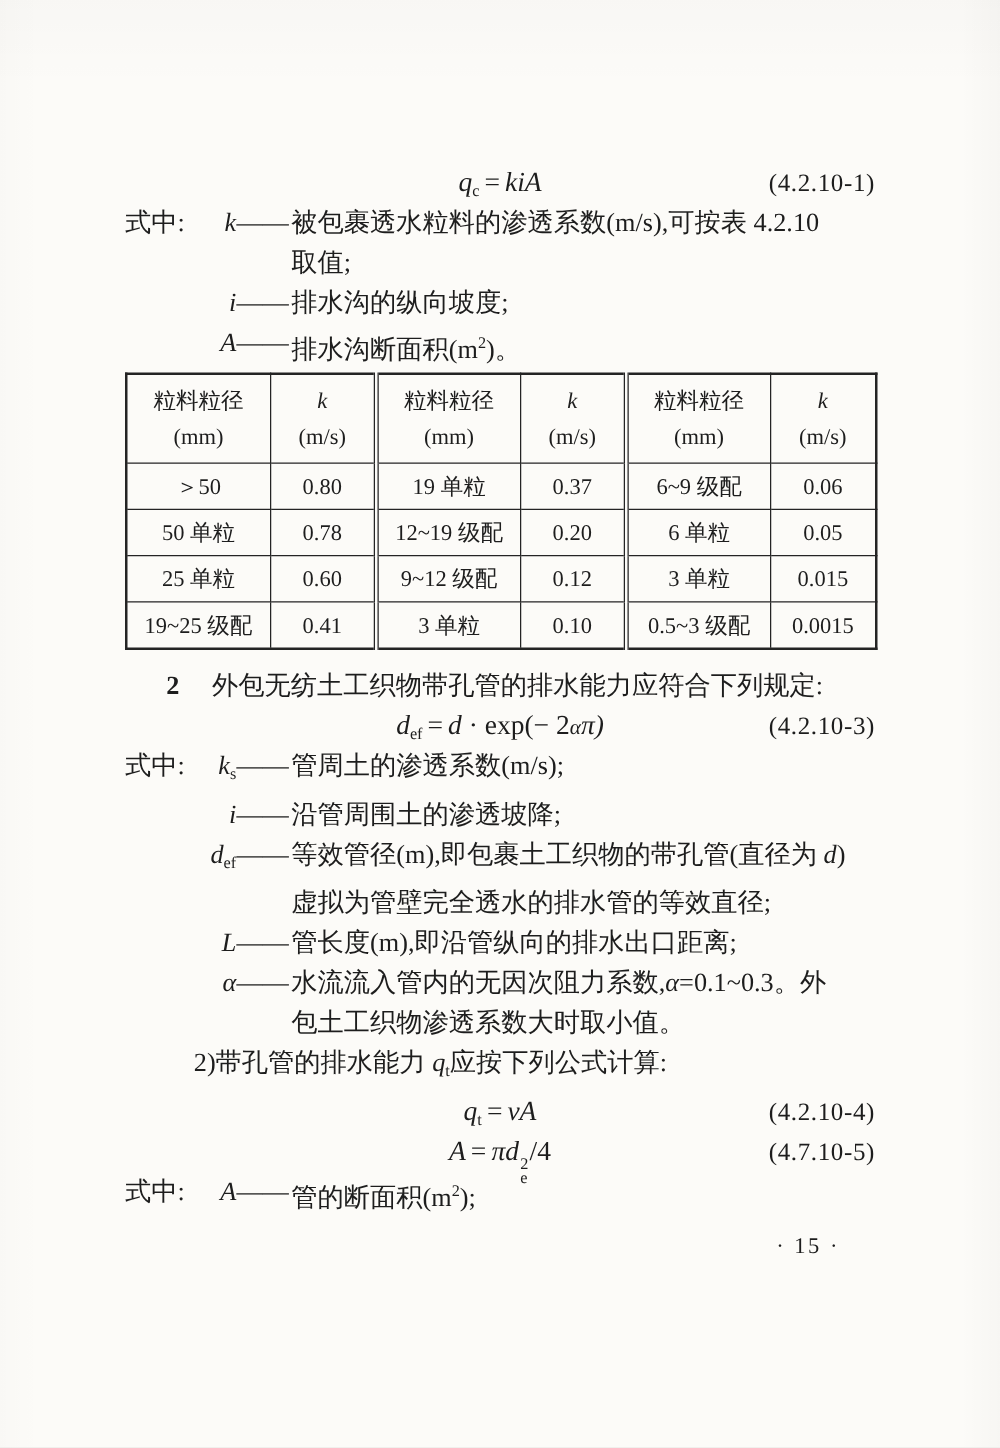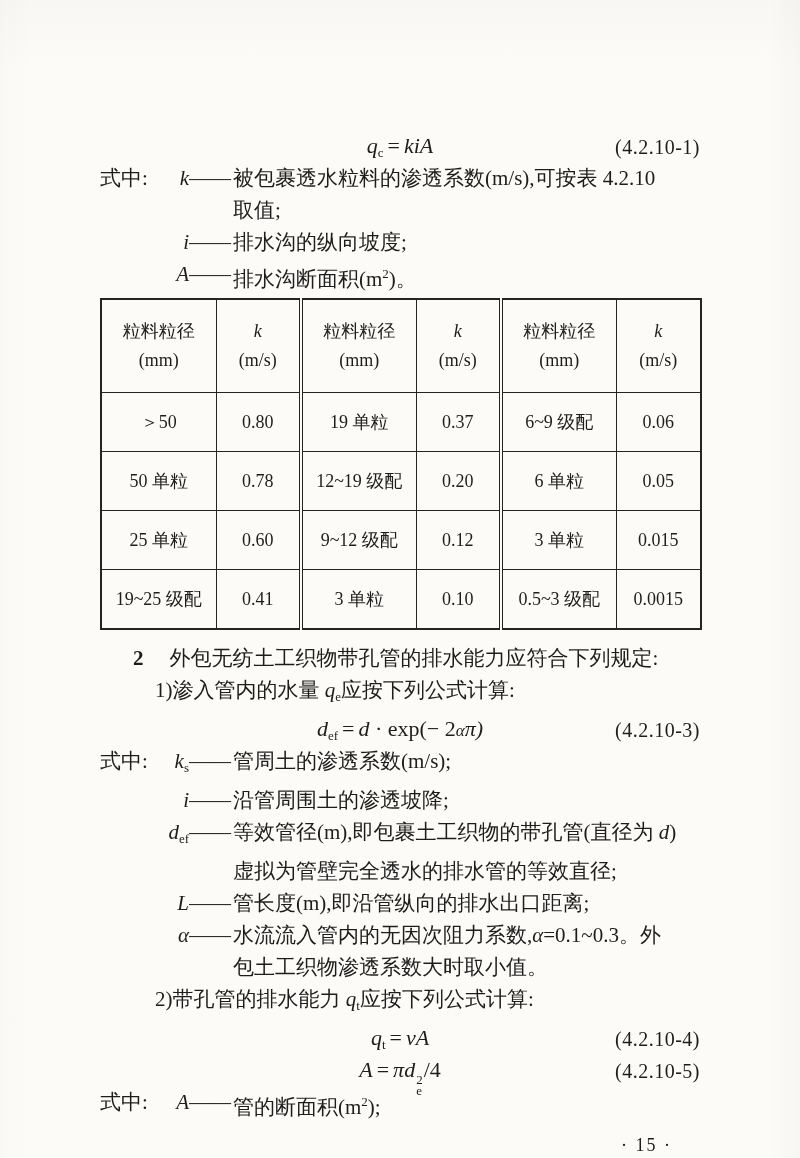--- a/index.html
+++ b/index.html
@@ -34,21 +34,21 @@
 
   
   .p2{padding-left:33px;white-space:nowrap;}
   .p2 .num{font-weight:bold;margin-right:26px;}
   .item{padding-left:55px;white-space:nowrap;}
 
   
   .tbl-title{text-align:center;font-weight:bold;font-size:20px;height:32px;white-space:nowrap;}
   .tbl-title .gap{display:inline-block;width:18px;}
   table.reftable{width:600px;table-layout:fixed;border-collapse:collapse;border:2px solid #242424;margin-top:3px;font-size:18px;}
-  .reftable th,.reftable td{border:1px solid #242424;text-align:center;vertical-align:middle;font-weight:normal;padding:12px;}
+  .reftable th,.reftable td{border:1px solid #242424;text-align:center;vertical-align:middle;font-weight:normal;padding:1px;}
   .reftable tr>*:nth-child(3),.reftable tr>*:nth-child(5){border-left:4px double #242424;}
   .reftable thead th{height:68px;}
   .reftable thead th div{line-height:29px;}
   .reftable tbody td{height:34px;white-space:nowrap;}
   .khead{font-style:italic;font-size:18px;}
 
   .pgnum{text-align:right;padding-right:28px;font-size:18px;letter-spacing:2px;margin-top:6px;}
 </style>
 </head>
 <body>
@@ -159,23 +159,20 @@
             <td>0.5~3 级配</td>
             <td>0.0015</td>
         </tr>
       </tbody>
     </table>
 
     <div class="p2" style="margin-top:12px;">
       <span class="num">2</span><span>外包无纺土工织物带孔管的排水能力应符合下列规定:</span>
     </div>
 
-    <div class="item">
-      <span>1)渗入管内的水量 </span><span class="v">q</span><span class="sb">e</span><span>应按下列公式计算:</span>
-    </div>
 
 
     <div class="frow">
       <span class="fbody"><span class="v">d</span><span class="sb">ef</span><span class="op">=</span><span class="v">d</span><span> · </span><span>exp(− 2</span><span class="v sm">α</span><span class="v">π)</span></span>
       <span class="fnum">(4.2.10-3)</span>
     </div>
 
     <div class="def">
       <span class="dlead">式中:</span>
       <span class="dterm"><span class="v">k</span><span class="sb">s</span></span>
@@ -226,21 +223,21 @@
     <div class="frow">
       <span class="fbody"><span class="v">q</span><span class="sb">t</span><span class="op">=</span><span class="v">vA</span></span>
       <span class="fnum">(4.2.10-4)</span>
     </div>
 
     <div class="frow">
       <span class="fbody"><span class="v">A</span><span class="op">=</span><span class="v">πd</span><span class="stk">
             <span>2</span>
             <span>e</span>
           </span><span>/4</span></span>
-      <span class="fnum">(4.2.10-5)</span>
+      <span class="fnum">(4.7.10-5)</span>
     </div>
 
     <div class="def">
       <span class="dlead">式中:</span>
       <span class="dterm"><span class="v">A</span></span>
       <span class="ddash">——</span>
       <span class="dbody"><span>管的断面积(m</span><sup style="font-size:13px;">2</sup><span>);</span></span>
     </div>
 
     <div class="pgnum">· 15 ·</div>

